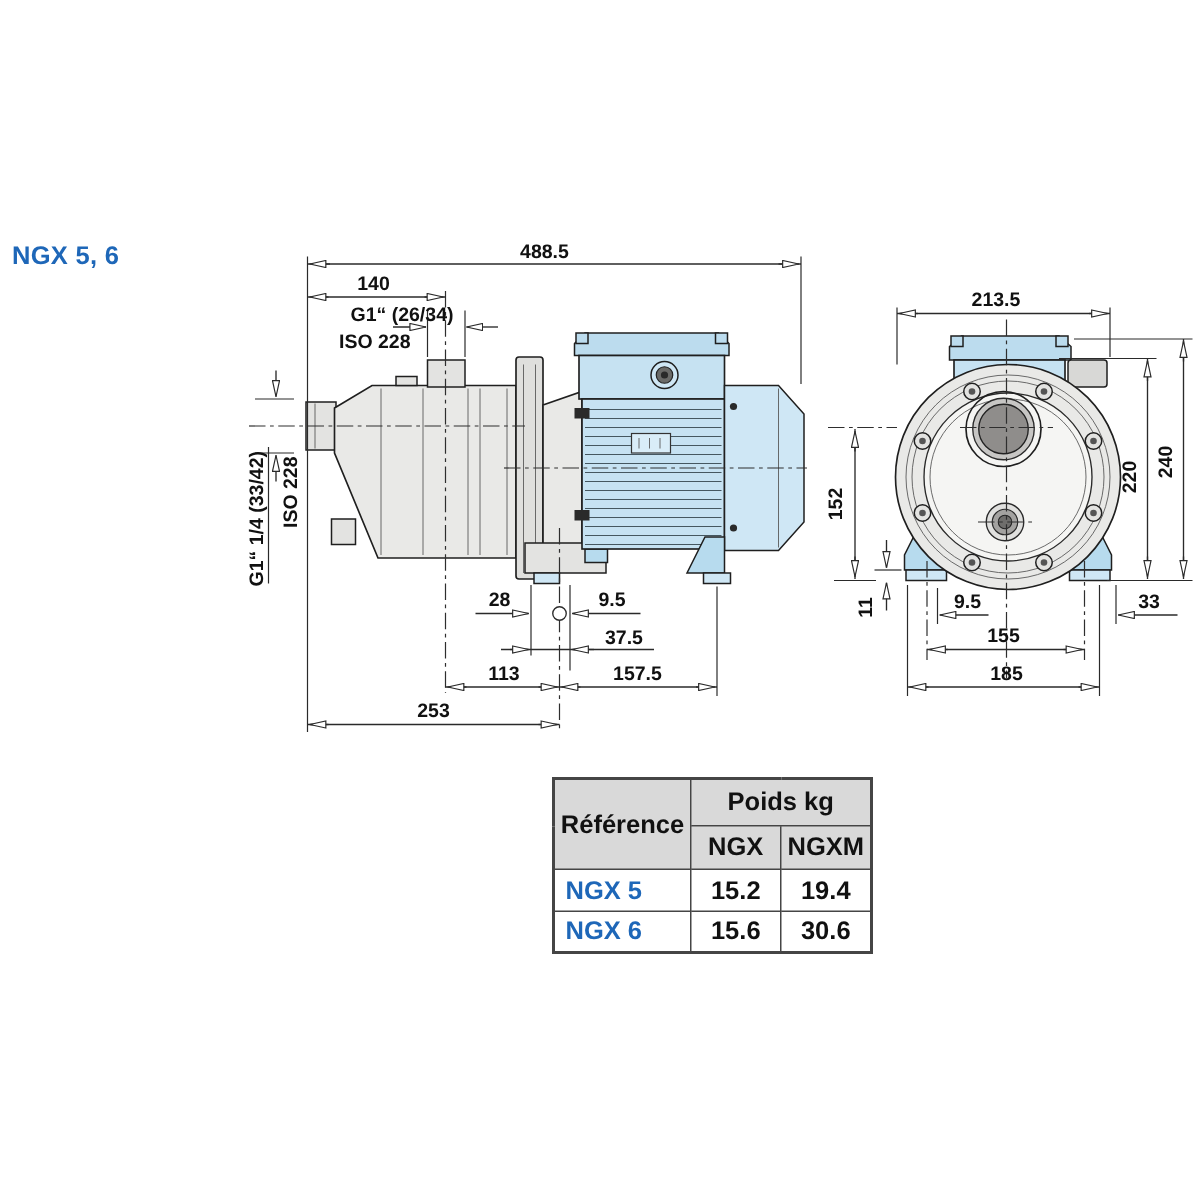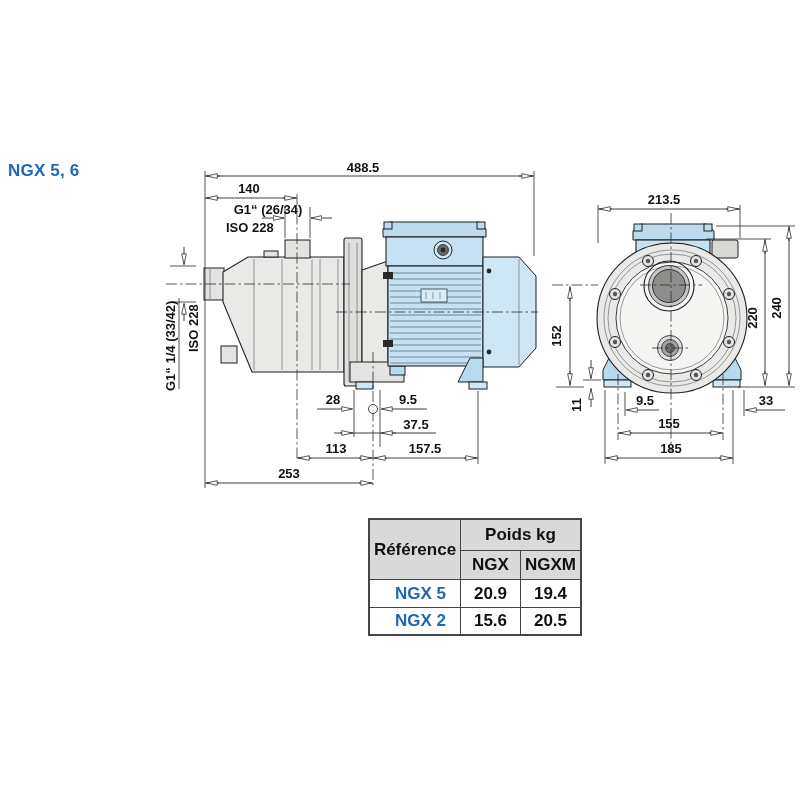--- a/index.html
+++ b/index.html
@@ -24,21 +24,21 @@
   .blue3{fill:#cfe7f5;stroke:#1f1f1f;stroke-width:1}
   .blue4{fill:#b7dbee;stroke:#1f1f1f;stroke-width:1}
   .dk{fill:#2a2a2a;stroke:none}
   .dtext{font:700 13px "Liberation Sans",sans-serif;fill:#111}
   
   .wtable{position:absolute;left:368px;top:518px;border-collapse:collapse;
     border:2px solid #454545;font-family:"Liberation Sans",sans-serif}
   .wtable td{border:1.4px solid #454545;text-align:center;vertical-align:middle;
     font-size:17px;font-weight:700;color:#111;padding:0}
   .wtable td.hdr{background:#d9d9d9}
-  .wtable td.ref{color:#1e67b8;text-align:left;padding-left:25px}
+  .wtable td.ref{color:#1e67b8;text-align:left;padding-left:7px}
   .wtable .c1{width:90px}.wtable .c2{width:59px}.wtable .c3{width:59px}
   .wtable tr.h1 td{height:30px}.wtable tr.h2 td{height:28px}
   .wtable tr.r1 td{height:27px}.wtable tr.r2 td{height:26px}
 </style>
 </head>
 <body>
 
 <div class="page">
 
   <div class="title">NGX 5, 6</div>
@@ -290,24 +290,24 @@
       <tr class="h1">
         <td rowspan="2" class="hdr c1">Référence</td>
         <td colspan="2" class="hdr">Poids kg</td>
       </tr>
       <tr class="h2">
         <td class="hdr c2">NGX</td>
         <td class="hdr c3">NGXM</td>
       </tr>
       <tr class="r1">
         <td class="ref">NGX 5</td>
-        <td>20.9</td>
+        <td>15.2</td>
         <td>19.4</td>
       </tr>
       <tr class="r2">
-        <td class="ref">NGX 2</td>
+        <td class="ref">NGX 6</td>
         <td>15.6</td>
-        <td>20.5</td>
+        <td>30.6</td>
       </tr>
     </tbody>
   </table>
 
 </div>
 
 </body></html>

